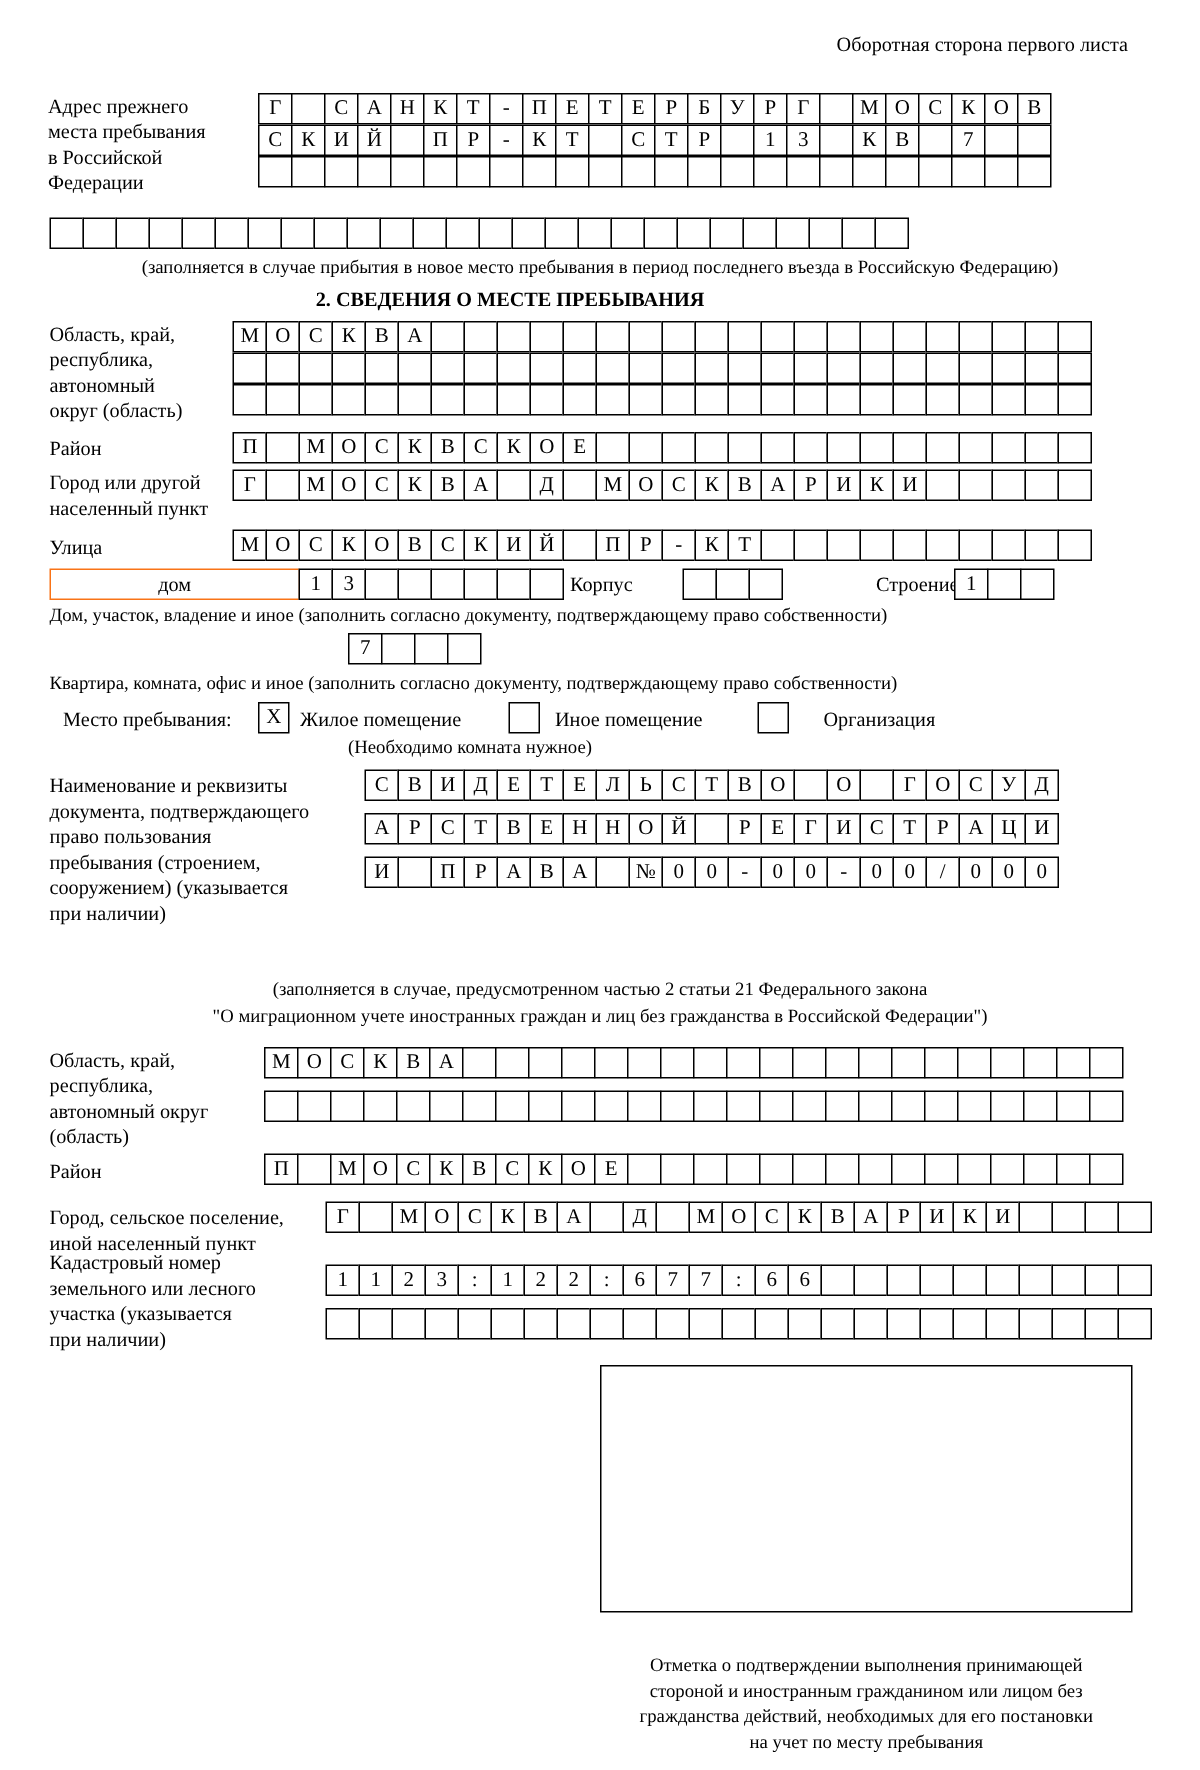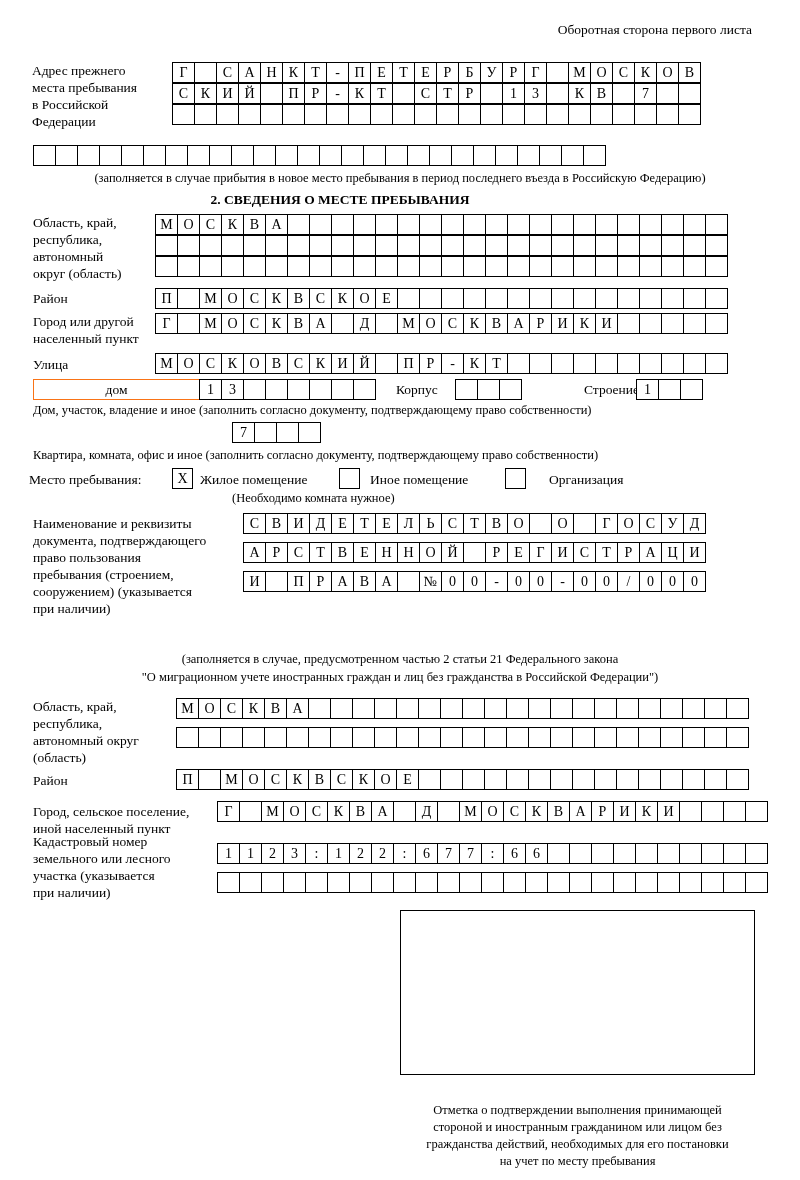--- a/index.html
+++ b/index.html
@@ -402,21 +402,21 @@
   <div class="abs cells" style="left:199px; top:379px;">
     <div class="cell">1</div>
     <div class="cell">3</div>
     <div class="cell"></div>
     <div class="cell"></div>
     <div class="cell"></div>
     <div class="cell"></div>
     <div class="cell"></div>
     <div class="cell"></div>
   </div>
-  <div class="abs lbl" style="left:396px; top:381px;text-align:right;">Корпус</div>
+  <div class="abs lbl" style="left:380px; top:381px;text-align:right;">Корпус</div>
   <div class="abs cells" style="left:455px; top:379px;">
     <div class="cell"></div>
     <div class="cell"></div>
     <div class="cell"></div>
   </div>
   <div class="abs lbl" style="left:556px; top:381px;margin-left:28px;">Строение</div>
   <div class="abs cells" style="left:636px; top:379px;">
     <div class="cell">1</div>
     <div class="cell"></div>
     <div class="cell"></div>
@@ -424,21 +424,21 @@
   <div class="abs note" style="left:33px; top:403px;">Дом, участок, владение и иное (заполнить согласно документу, подтверждающему право собственности)</div>
 
   <div class="abs cells" style="left:232px; top:422px;">
     <div class="cell">7</div>
     <div class="cell"></div>
     <div class="cell"></div>
     <div class="cell"></div>
   </div>
   <div class="abs note" style="left:33px; top:448px;">Квартира, комната, офис и иное (заполнить согласно документу, подтверждающему право собственности)</div>
 
-  <div class="abs lbl" style="left:29px; top:471px;">Место пребывания:</div>
+  <div class="abs lbl" style="left:42px; top:471px;">Место пребывания:</div>
   <div class="abs chk" style="left:172px; top:468px;">X</div>
   <div class="abs lbl" style="left:200px; top:471px;">Жилое помещение</div>
   <div class="abs chk" style="left:339px; top:468px;"></div>
   <div class="abs lbl" style="left:370px; top:471px;">Иное помещение</div>
   <div class="abs chk" style="left:505px; top:468px;"></div>
   <div class="abs lbl" style="left:549px; top:471px;">Организация</div>
   <div class="abs note" style="left:232px; top:491px;">(Необходимо комната нужное)</div>
 
   <div class="abs" style="left:33px; top:515px; width:210px;">
     <div class="lbl">Наименование и реквизиты</div>

